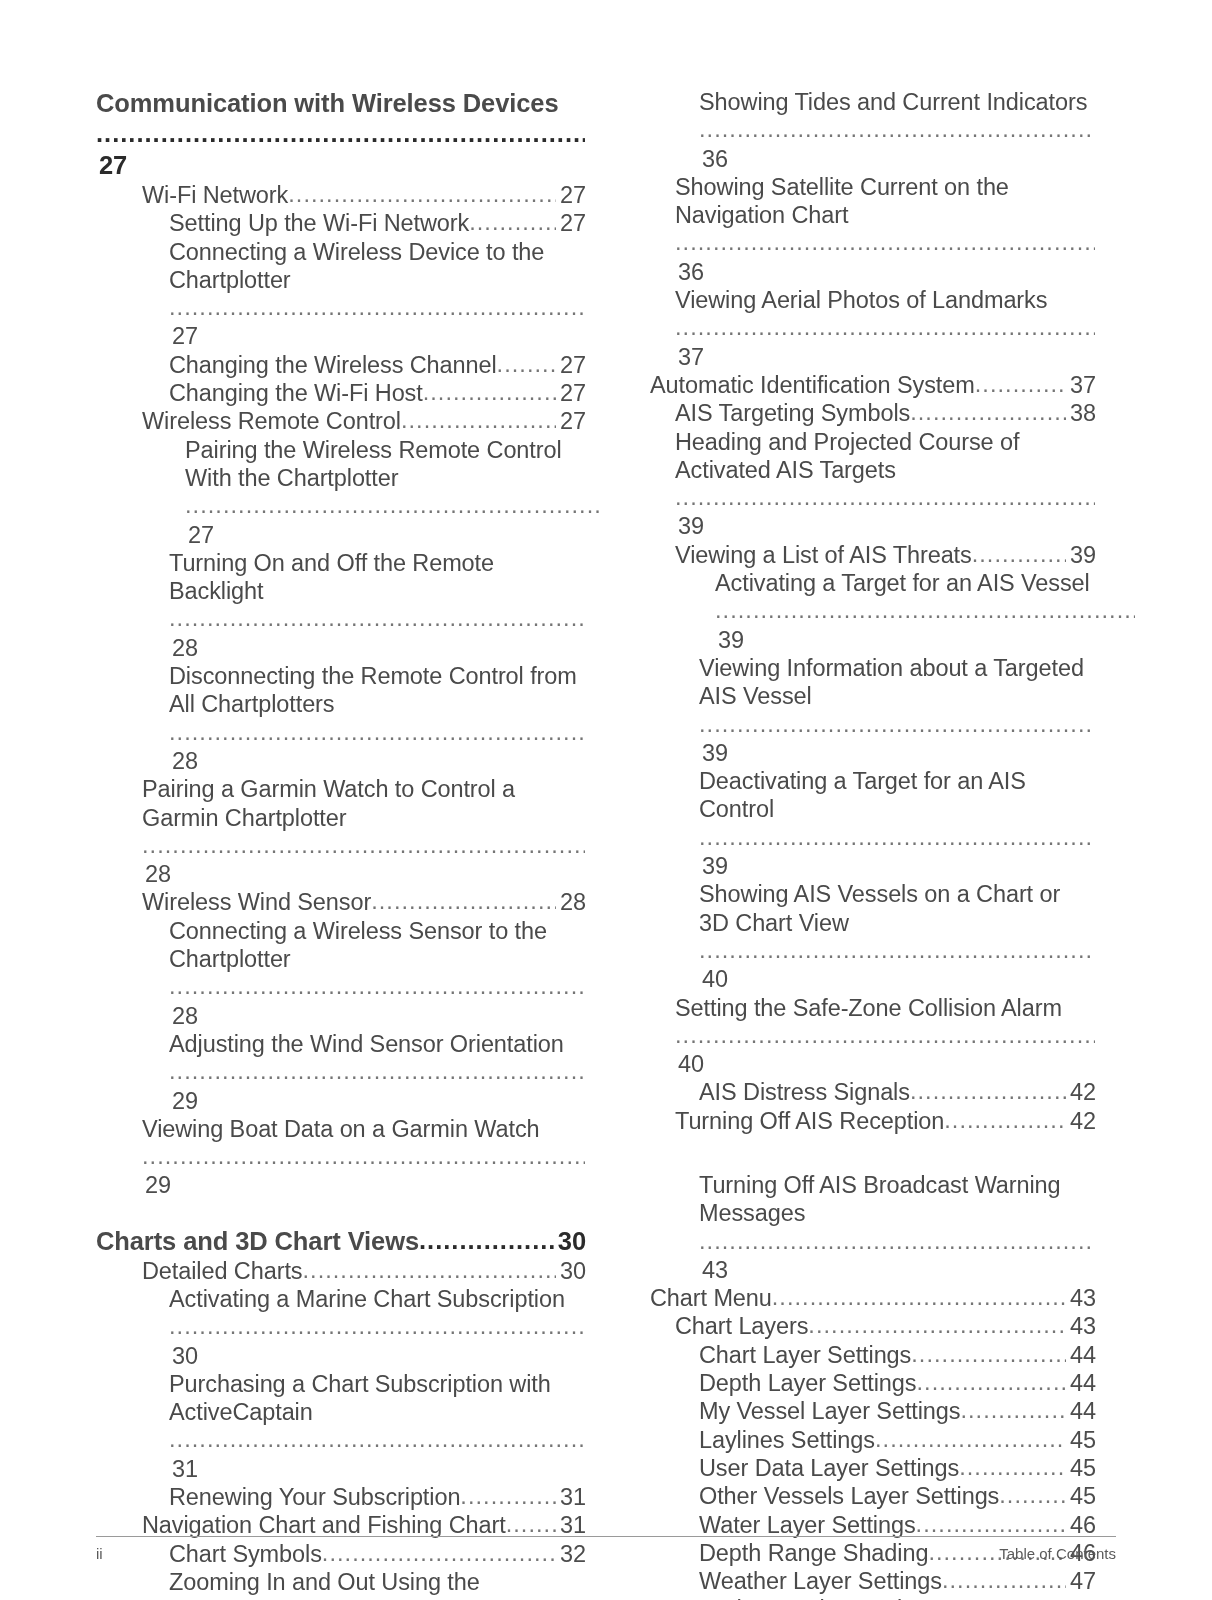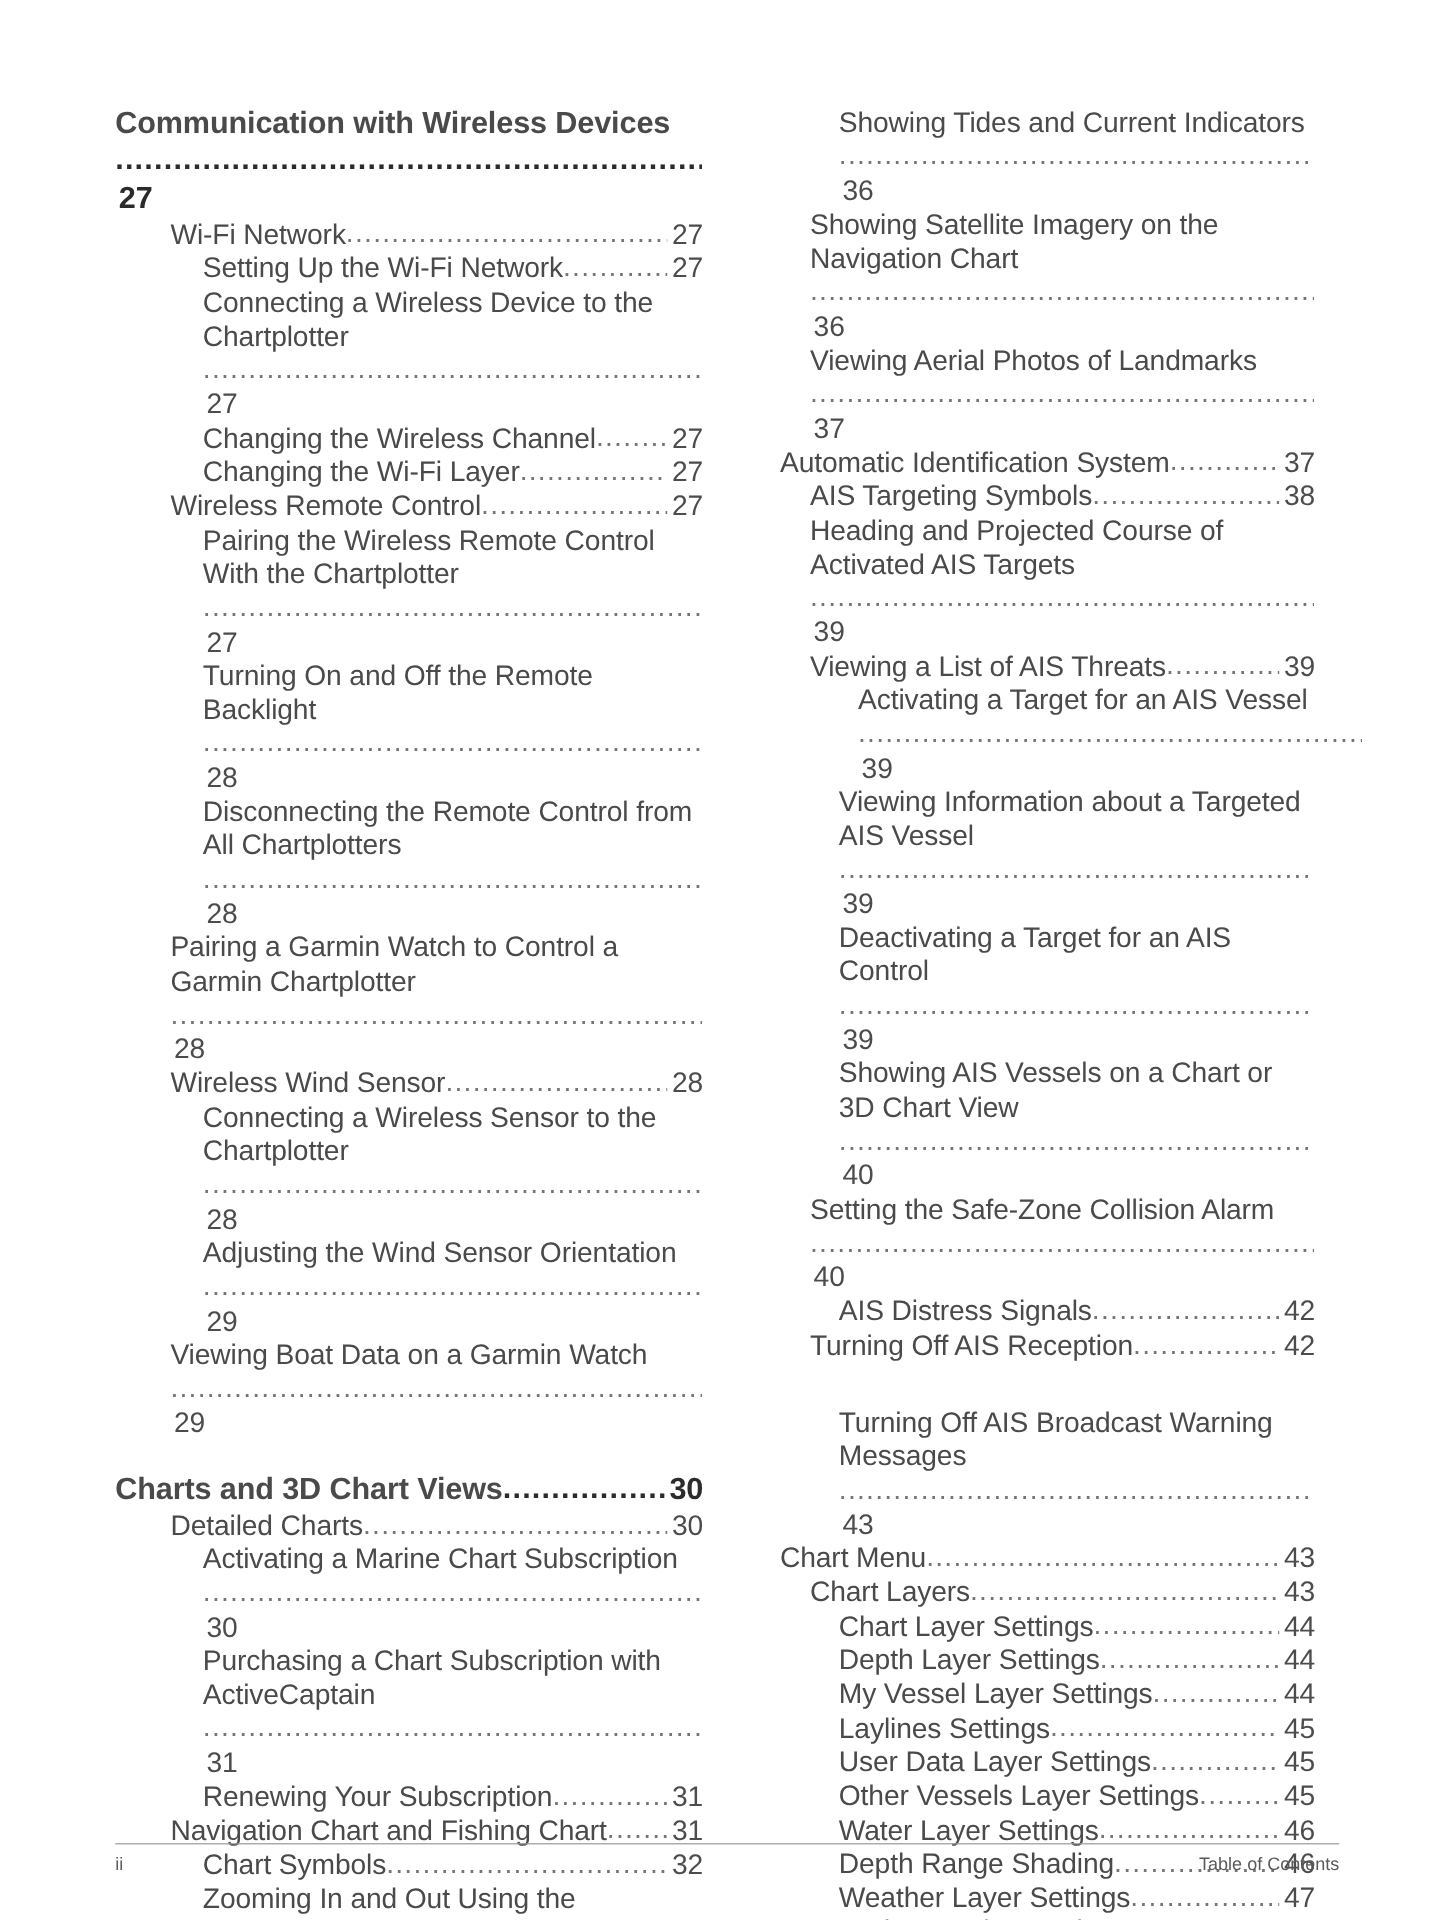--- a/index.html
+++ b/index.html
@@ -168,34 +168,34 @@
         </a>
         <a class="entry l2" href="#" style="text-decoration: none; color: inherit;">
           <span class="row">
             <span class="txt" style="white-space: nowrap;">Changing the Wireless Channel</span>
             <span class="leader"></span>
             <span class="pg">27</span>
           </span>
         </a>
         <a class="entry l2" href="#" style="text-decoration: none; color: inherit;">
           <span class="row">
-            <span class="txt" style="white-space: nowrap;">Changing the Wi-Fi Layer</span>
+            <span class="txt" style="white-space: nowrap;">Changing the Wi-Fi Host</span>
             <span class="leader"></span>
             <span class="pg">27</span>
           </span>
         </a>
         <a class="entry l1" href="#" style="text-decoration: none; color: inherit;">
           <span class="row">
             <span class="txt" style="white-space: nowrap;">Wireless Remote Control</span>
             <span class="leader"></span>
             <span class="pg">27</span>
           </span>
         </a>
         <a class="entry l2" href="#" style="text-decoration: none; color: inherit;">
-          <span class="row" style="flex-wrap: wrap; align-items: baseline;">
+          <span class="row" style="flex-wrap: wrap; align-items: baseline; margin-left: 16px;">
             <span class="txt" style="white-space: normal; flex: 1 1 auto; max-width: 100%;">Pairing the Wireless Remote Control With the Chartplotter</span>
             <span class="leader" style="flex: 0 1 auto; min-width: 0px;"></span>
             <span class="pg">27</span>
           </span>
         </a>
         <a class="entry l2" href="#" style="text-decoration: none; color: inherit;">
           <span class="row" style="flex-wrap: wrap; align-items: baseline;">
             <span class="txt" style="white-space: normal; flex: 1 1 auto; max-width: 100%;">Turning On and Off the Remote Backlight</span>
             <span class="leader" style="flex: 0 1 auto; min-width: 0px;"></span>
             <span class="pg">28</span>
@@ -301,21 +301,21 @@
     <div class="col col-right" id="col-right">
         <a class="entry l3" href="#" style="text-decoration: none; color: inherit;">
           <span class="row" style="flex-wrap: wrap; align-items: baseline;">
             <span class="txt" style="white-space: normal; flex: 1 1 auto; max-width: 100%;">Showing Tides and Current Indicators</span>
             <span class="leader" style="flex: 0 1 auto; min-width: 0px;"></span>
             <span class="pg">36</span>
           </span>
         </a>
         <a class="entry l2" href="#" style="text-decoration: none; color: inherit;">
           <span class="row" style="flex-wrap: wrap; align-items: baseline;">
-            <span class="txt" style="white-space: normal; flex: 1 1 auto; max-width: 100%;">Showing Satellite Imagery on the Navigation Chart</span>
+            <span class="txt" style="white-space: normal; flex: 1 1 auto; max-width: 100%;">Showing Satellite Current on the Navigation Chart</span>
             <span class="leader" style="flex: 0 1 auto; min-width: 0px;"></span>
             <span class="pg">36</span>
           </span>
         </a>
         <a class="entry l2" href="#" style="text-decoration: none; color: inherit;">
           <span class="row" style="flex-wrap: wrap; align-items: baseline;">
             <span class="txt" style="white-space: normal; flex: 1 1 auto; max-width: 100%;">Viewing Aerial Photos of Landmarks</span>
             <span class="leader" style="flex: 0 1 auto; min-width: 0px;"></span>
             <span class="pg">37</span>
           </span>

